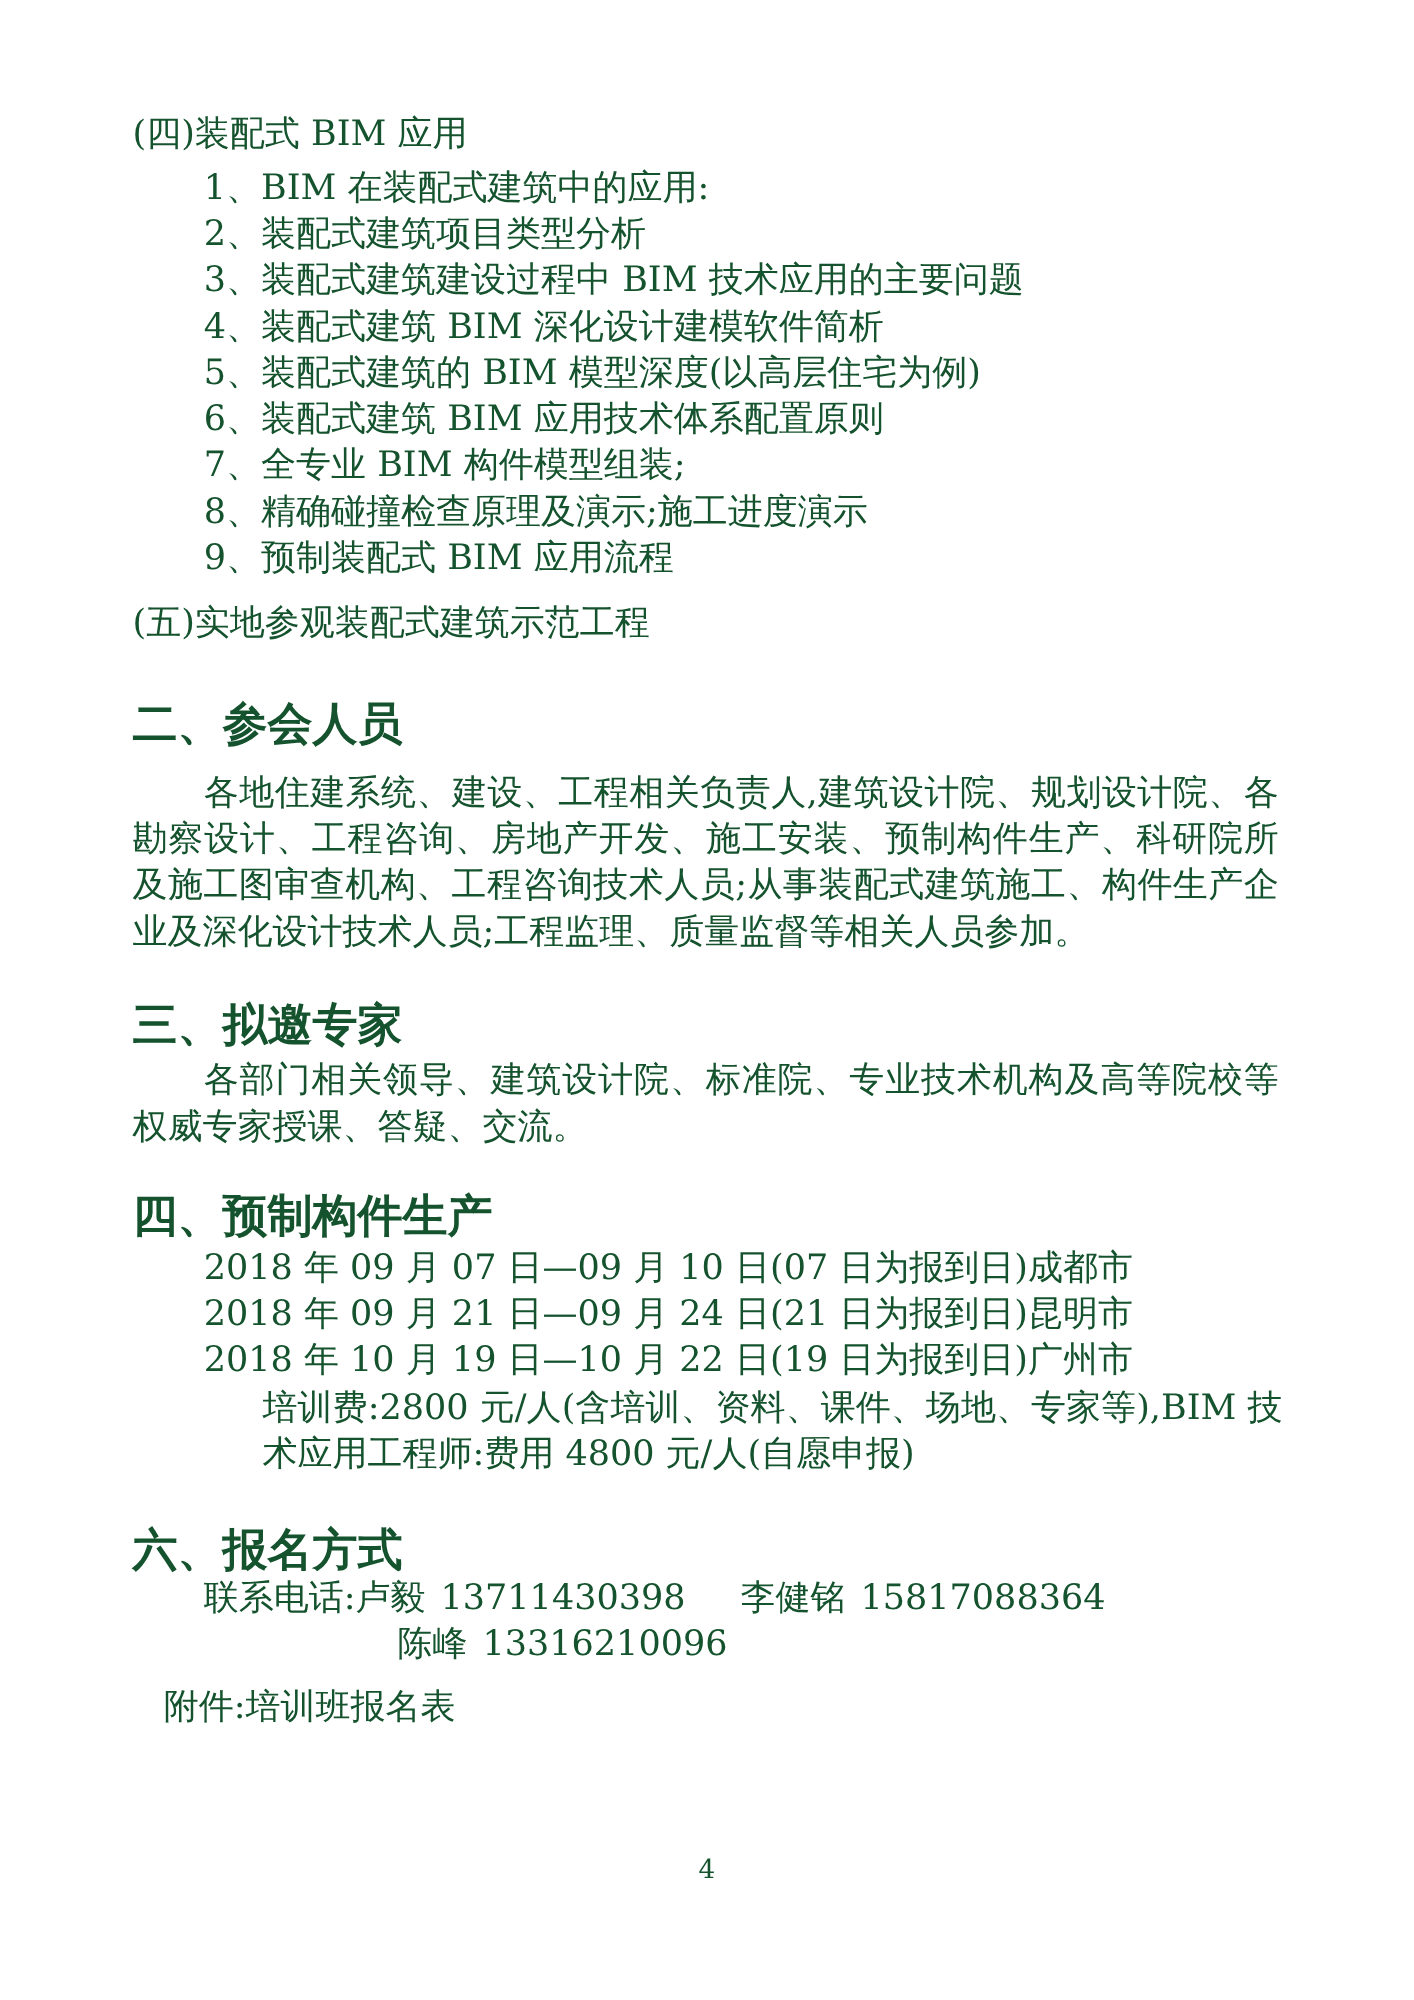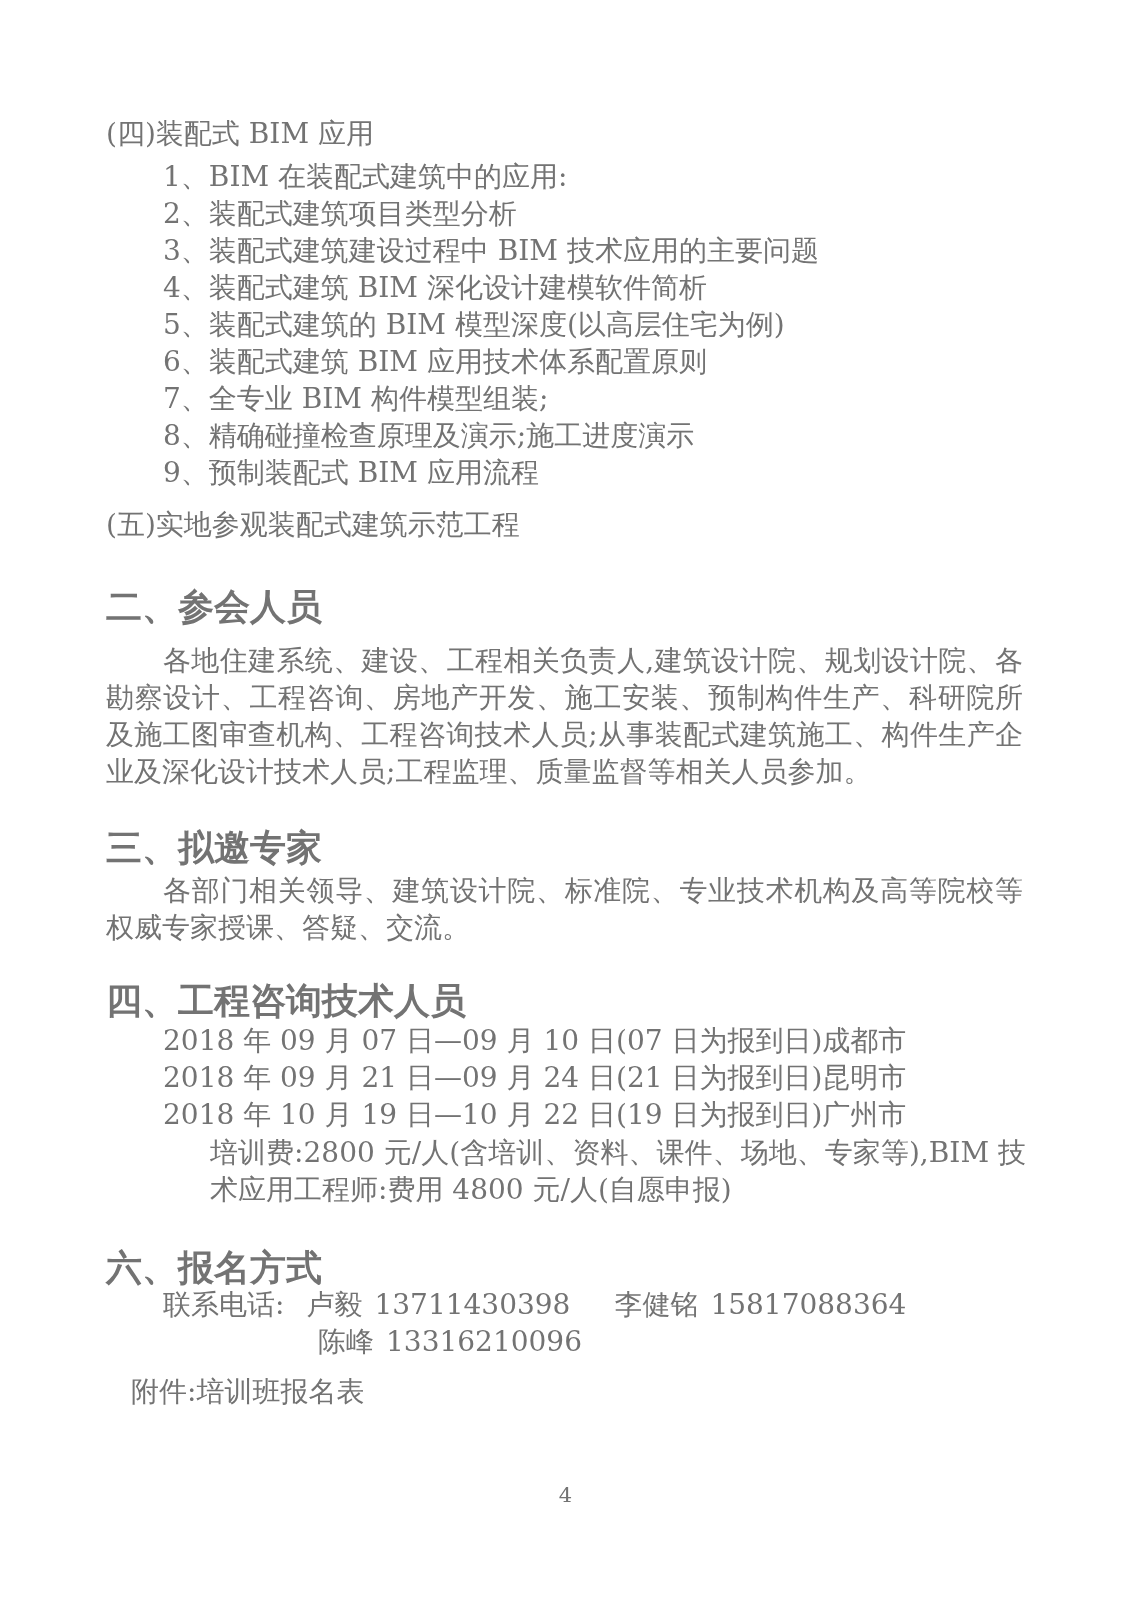--- a/index.html
+++ b/index.html
@@ -5,23 +5,23 @@
   html, body {
     margin: 0;
     padding: 0;
     background: #ffffff;
   }
   .page {
     position: relative;
     width: 1131px;
     height: 1600px;
     background: #ffffff;
-    color: #737373;
+    color: #14532d;
     box-sizing: border-box;
-    padding: 115px 108px 0 106px;
+    padding: 88px 108px 0 106px;
     overflow: hidden;
   }
   .t {
     font-family: "DejaVu Serif", "Liberation Serif", serif;
     font-size: 28px;
     line-height: 37px;
   }
   .hd {
     font-family: "DejaVu Sans", "Liberation Sans", sans-serif;
     font-weight: 700;
@@ -36,21 +36,21 @@
   .para-attendees { margin-top: 17px; text-indent: 57px; text-align: justify; }
   .h2-experts { margin-top: 39px; }
   .para-experts { margin-top: 6px; text-indent: 57px; text-align: justify; }
   .h2-schedule { margin-top: 36px; }
   .date-list { margin: 3px 0 0 57px; }
   .date-line { white-space: nowrap; }
   .h2-fees { margin-top: 41px; }
   .fee-body { margin: 1px 0 0 104px; width: 816px; text-align: justify; }
   .h2-registration { margin-top: 41px; }
   .contact-line { margin-left: 57px; white-space: nowrap; }
-  .contact-name-first { margin-left: 22px; }
+  .contact-name-first { }
   .contact-phone { margin-left: 12px; }
   .contact-name-second { margin-left: 44px; }
   .contact-line-2 { margin-left: 212px; white-space: nowrap; }
   .attachment-line { margin: 13px 0 0 25px; }
   .page-number {
     position: absolute;
     top: 1483px;
     left: 0;
     width: 100%;
     text-align: center;
@@ -79,21 +79,21 @@
   </div>
 
   <div class="t sub5">(五)实地参观装配式建筑示范工程</div>
 
   <div class="hd h2-attendees">二、参会人员</div>
   <p class="t para-attendees">各地住建系统、建设、工程相关负责人,建筑设计院、规划设计院、各勘察设计、工程咨询、房地产开发、施工安装、预制构件生产、科研院所及施工图审查机构、工程咨询技术人员;从事装配式建筑施工、构件生产企业及深化设计技术人员;工程监理、质量监督等相关人员参加。</p>
 
   <div class="hd h2-experts">三、拟邀专家</div>
   <p class="t para-experts">各部门相关领导、建筑设计院、标准院、专业技术机构及高等院校等权威专家授课、答疑、交流。</p>
 
-  <div class="hd h2-schedule">四、工程咨询技术人员</div>
+  <div class="hd h2-schedule">四、预制构件生产</div>
   <div class="date-list">
     <div class="t date-line">2018 年 09 月 07 日—09 月 10 日(07 日为报到日)成都市</div>
     <div class="t date-line">2018 年 09 月 21 日—09 月 24 日(21 日为报到日)昆明市</div>
     <div class="t date-line">2018 年 10 月 19 日—10 月 22 日(19 日为报到日)广州市</div>
   </div>
 
   <p class="t fee-body">培训费:2800 元/人(含培训、资料、课件、场地、专家等),BIM 技术应用工程师:费用 4800 元/人(自愿申报)</p>
 
   <div class="hd h2-registration">六、报名方式</div>
   <div class="t contact-line">

